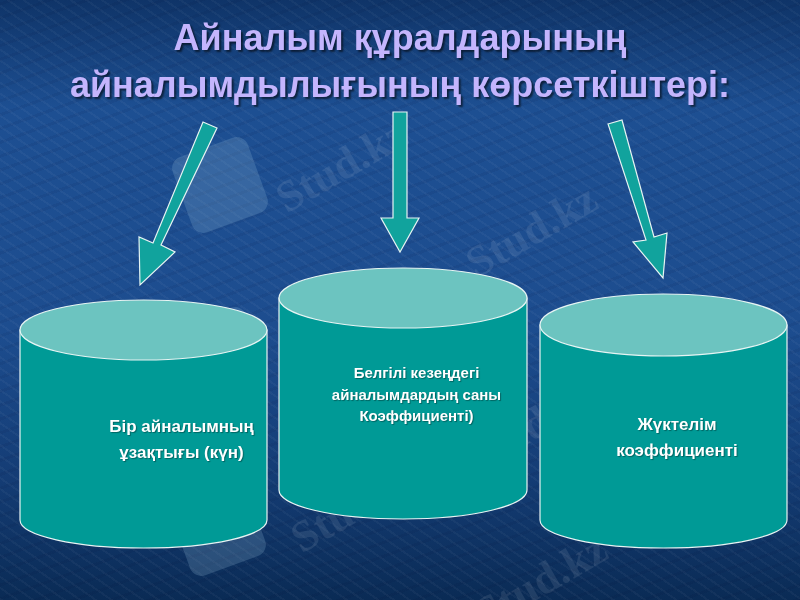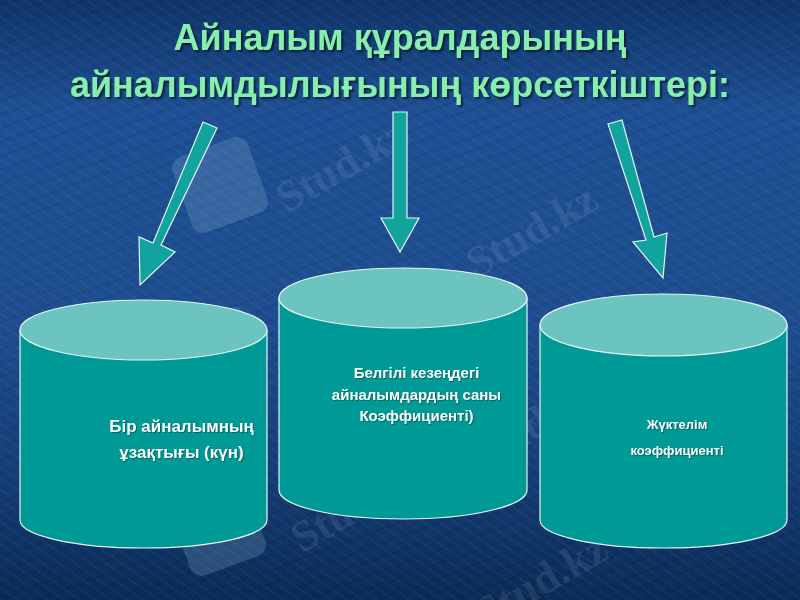--- a/index.html
+++ b/index.html
@@ -10,21 +10,21 @@
   }
   .bg {
     position: absolute; inset: 0;
     background:
       repeating-linear-gradient(35deg, rgba(255,255,255,0.035) 0 2px, rgba(0,0,0,0) 2px 9px),
       repeating-linear-gradient(-20deg, rgba(0,0,40,0.06) 0 3px, rgba(0,0,0,0) 3px 13px),
       linear-gradient(180deg, #0f3468 0%, #1d4f92 18%, #1d4d8f 55%, #143c74 80%, #0a2b55 100%);
   }
   .title {
     position: absolute; left: 0; top: 14px; width: 800px; text-align: center;
-    color: #86efac; font-weight: bold; font-size: 36px; line-height: 47px;
+    color: #c4b5fd; font-weight: bold; font-size: 36px; line-height: 47px;
     text-shadow: 2px 2px 2px rgba(0,0,0,0.55);
     margin: 0;
   }
   .title span { display: block; }
   svg.scene { position: absolute; left: 0; top: 0; }
   .label {
     position: absolute; color: #ffffff; font-weight: bold; text-align: center;
     text-shadow: 1px 1px 1px rgba(0,0,0,0.35);
   }
   .label span { display: block; margin-left: 27px; }
@@ -91,16 +91,16 @@
   <span>Бір айналымның</span>
   <span>ұзақтығы (күн)</span>
 </div>
 
 <div class="label" style="left:279px; top:362px; width:248px; font-size:15px; line-height:21.5px;">
   <span>Белгілі кезеңдегі</span>
   <span>айналымдардың саны</span>
   <span>Коэффициенті)</span>
 </div>
 
-<div class="label" style="left:540px; top:412px; width:247px; font-size:13px; line-height:26px;">
+<div class="label" style="left:540px; top:412px; width:247px; font-size:17px; line-height:26px;">
   <span>Жүктелім</span>
   <span>коэффициенті</span>
 </div>
 
 </body></html>

